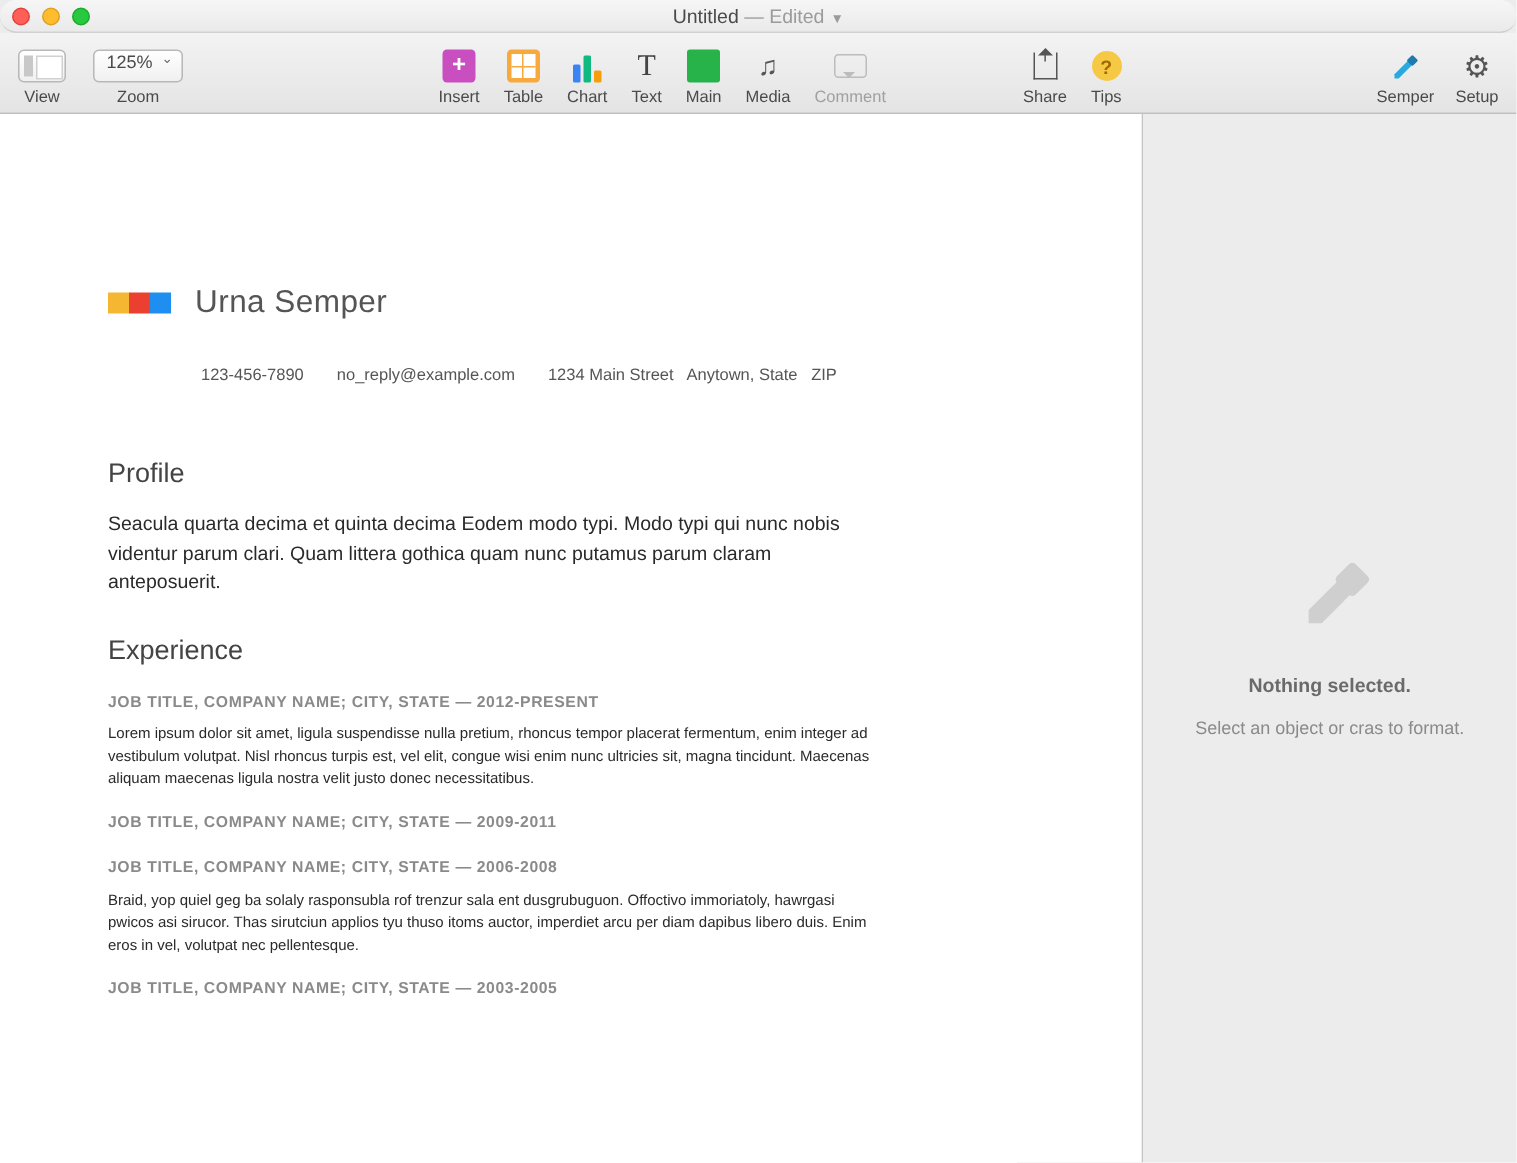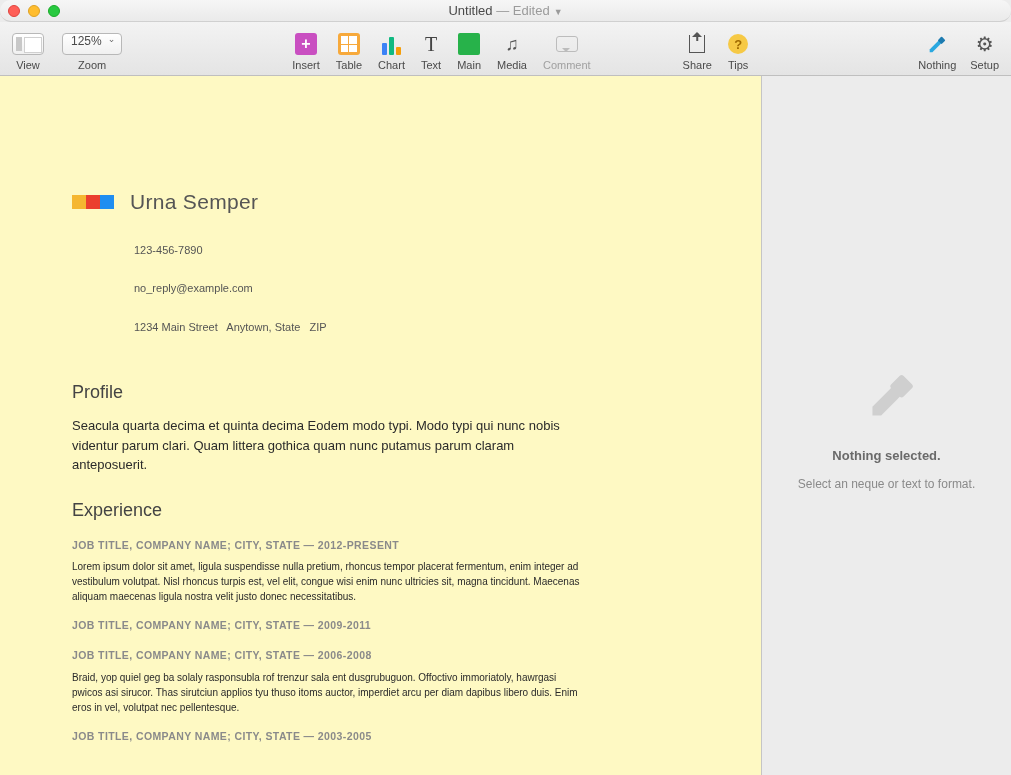--- a/index.html
+++ b/index.html
@@ -53,36 +53,36 @@
 .comment-ic::after{content:"";position:absolute;left:5px;bottom:-5px;width:0;height:0;border:4px solid transparent;border-top-color:#bcbcbc;}
 .share-ic{width:16px;height:18px;border:1.5px solid #555;border-top:none;position:relative;}
 .share-ic::before{content:"";position:absolute;left:50%;top:-8px;transform:translateX(-50%);width:0;height:0;border:5px solid transparent;border-bottom-color:#555;}
 .share-ic::after{content:"";position:absolute;left:50%;top:-2px;transform:translateX(-50%);width:1.5px;height:8px;background:#555;}
 .tips-ic{width:20px;height:20px;border-radius:50%;background:#f6c945;display:flex;align-items:center;justify-content:center;color:#a06a00;font-weight:bold;font-size:13px;}
 .format-ic svg{width:22px;height:22px;}
 .setup-ic{font-size:20px;color:#555;}
 
 
 .main { flex:1; display:flex; overflow:hidden;}
-.canvas-wrap { flex:1; background:#fef9c3; overflow:hidden; position:relative;}
+.canvas-wrap { flex:1; background:#ffffff; overflow:hidden; position:relative;}
 .inspector { width:250px; background:#ececec; border-left:1px solid #c5c5c5; display:flex; flex-direction:column; align-items:center; justify-content:center; padding:20px; gap:14px;}
 .brush-ic{color:#cfcfcf;}
 .insp-title{font-size:13px;font-weight:600;color:#6a6a6a;}
 .insp-sub{font-size:12px;color:#8a8a8a;text-align:center;}
 
 
 .doc { padding: 110px 60px 40px 72px; color:#222; font-size:13px; line-height:1.5;}
 .doc-header { display:flex; align-items:center; gap:16px; margin-bottom:24px;}
 .logo-blocks{display:flex;gap:0;}
 .logo-blocks span{width:14px;height:14px;}
 .logo-blocks span:nth-child(1){background:#f5b731;}
 .logo-blocks span:nth-child(2){background:#eb3f2f;}
 .logo-blocks span:nth-child(3){background:#1f8ef1;}
 .name{font-size:21px;color:#555;font-weight:400;letter-spacing:0.3px;}
-.contact{font-size:11px;color:#555;display:flex;gap:22px;margin-left:62px;margin-bottom:44px;flex-direction:column;}
+.contact{font-size:11px;color:#555;display:flex;gap:22px;margin-left:62px;margin-bottom:44px;}
 .section-title{font-size:18px;color:#444;font-weight:500;margin-top:6px;margin-bottom:10px;margin-left:0;}
 .profile-txt{font-size:13px;color:#2a2a2a;margin-bottom:22px;max-width:510px;}
 .job-heading{font-size:10.5px;letter-spacing:0.4px;color:#8a8a8a;font-weight:700;text-transform:uppercase;margin-top:14px;margin-bottom:6px;}
 .job-body{font-size:10px;color:#2a2a2a;max-width:510px;margin-bottom:6px;}
 </style>
 </head>
 <body>
 
 <div class="titlebar">
   <div class="traffic">
@@ -179,21 +179,21 @@
   </div>
 
   <div class="tb-right2">
     <div class="tb-item">
       <div class="tb-icon format-ic">
         <svg viewBox="0 0 24 24" fill="none">
             <path d="M4 18 L14 8 L17 11 L7 21 L4 21 Z" fill="#2aa8e0"></path>
             <rect x="14" y="5" width="6" height="6" rx="1" transform="rotate(45 17 8)" fill="#1d7bb0"></rect>
           </svg>
       </div>
-      <span>Nothing</span>
+      <span>Semper</span>
     </div>
     <div class="tb-item">
       <div class="tb-icon">
           <span class="setup-ic">⚙</span>
         </div>
       <span>Setup</span>
     </div>
   </div>
 </div>
 
@@ -233,15 +233,15 @@
   </div>
 
   <div class="inspector">
     <div class="brush-ic">
       <svg width="70" height="70" viewBox="0 0 24 24" fill="#cfcfcf">
           <path d="M7 16 L14 9 L17 12 L10 19 L7 19 Z"></path>
           <rect x="14" y="6" width="6" height="6" rx="1" transform="rotate(45 17 9)"></rect>
         </svg>
     </div>
     <div class="insp-title">Nothing selected.</div>
-    <div class="insp-sub">Select an neque or text to format.</div>
+    <div class="insp-sub">Select an object or cras to format.</div>
   </div>
 </div>
 
 </body></html>

